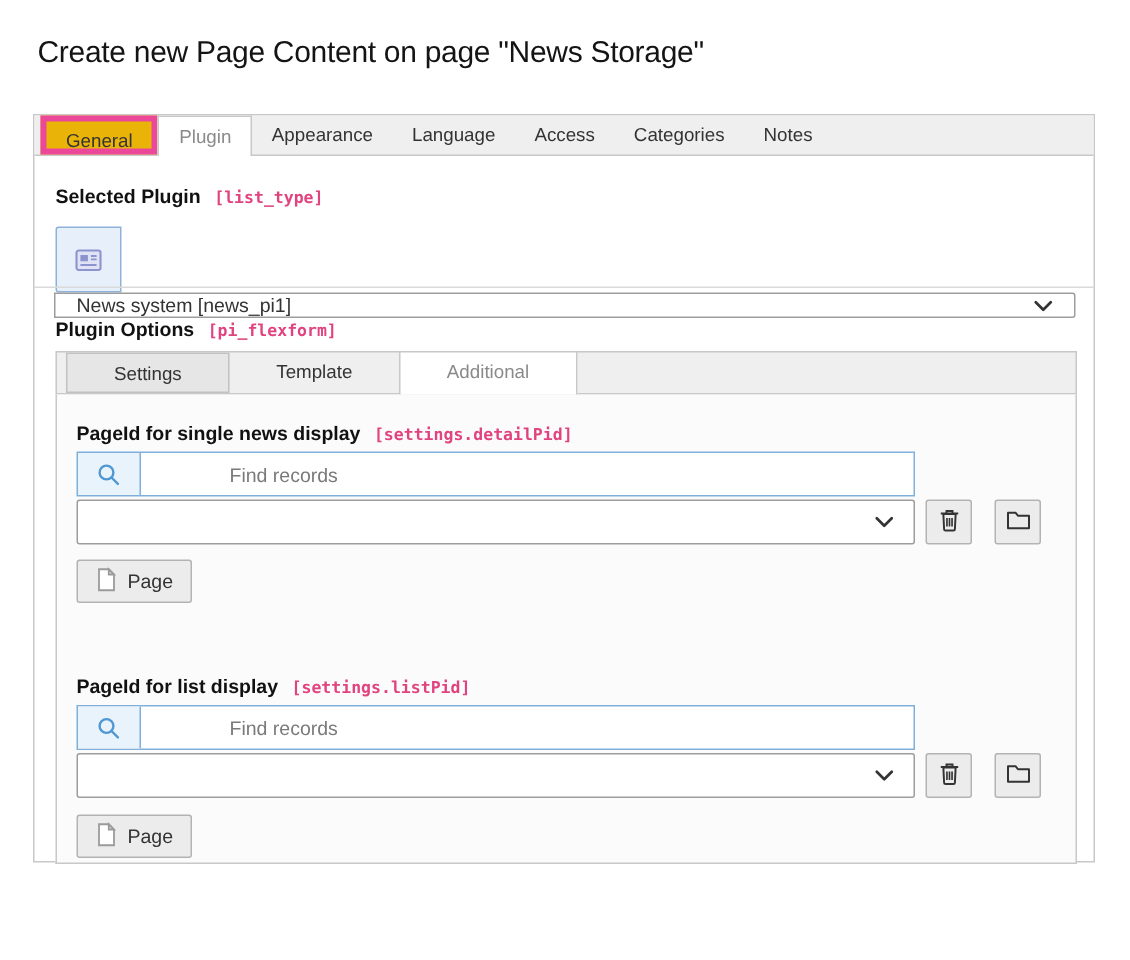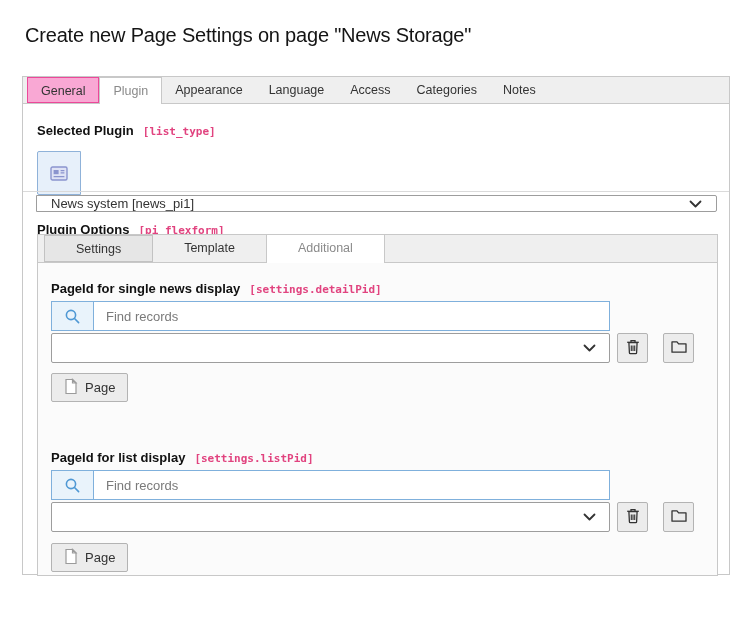--- a/index.html
+++ b/index.html
@@ -24,21 +24,21 @@
   
   .tabbar {
     position:absolute; left:0; top:0; right:0; height:27px;
     background:#efefef; border-bottom:1px solid #c8c8c8;
     display:flex; align-items:flex-start; padding-left:4px;
   }
   .tab {
     height:26px; line-height:26px; padding:0 13px;
     font-size:12.5px; color:#333; white-space:nowrap; cursor:pointer;
   }
-  .tab.boxed { background:#f9a8d4; border:1px solid #ec4899; }
+  .tab.boxed { background:#eab308; border:4px solid #ec4899; }
   .tab.active {
     background:#fff; border:1px solid #c8c8c8; border-bottom:0;
     height:27px; color:#8a8a8a; position:relative; z-index:2;
   }
 
   .sec-label {
     position:absolute; left:14px; font-size:13px; font-weight:700; color:#111;
     white-space:nowrap;
   }
   .code {
@@ -78,21 +78,21 @@
   .flexcontent {
     position:absolute; left:14px; top:186px; width:681px; height:313px;
     background:#fbfbfb; border-left:1px solid #c8c8c8; border-right:1px solid #c8c8c8;
     border-bottom:1px solid #c8c8c8;
   }
 
   .f-label { position:absolute; left:13px; font-size:13px; font-weight:700; color:#111; white-space:nowrap; }
 
   .searchbox {
     position:absolute; left:13px; width:559px; height:30px;
-    border:1px solid #7fb0dc; background:#fff; display:flex;
+    border:1px solid #7fb0dc; background:#fff; display:flex;gap:47px;
   }
   .search-iconbox {
     flex:0 0 42px; background:#e9f3fb; border-right:1px solid #7fb0dc;
     display:flex; align-items:center; justify-content:center;
   }
   .searchbox input {
     flex:1; border:0; outline:0; background:transparent;
     padding:0 12px; font-size:13px; color:#333; font-family:"Liberation Sans", sans-serif;
   }
   .searchbox input::placeholder { color:#7a7a7a; opacity:1; }
@@ -112,21 +112,21 @@
     border:1px solid #b3b3b3; border-radius:2px; background:#ececec;
     display:inline-flex; align-items:center; gap:7px;
     font-size:13px; color:#333; cursor:pointer; font-family:"Liberation Sans", sans-serif;
   }
 </style>
 </head>
 <body>
 
 <div class="stage">
 
-  <h1 class="page-title">Create new Page Settings on page "News Storage"</h1>
+  <h1 class="page-title">Create new Page Content on page "News Storage"</h1>
 
   <div class="panel">
 
     <div class="tabbar">
       <div class="tab boxed">General</div>
       <div class="tab active">Plugin</div>
       <div class="tab">Appearance</div>
       <div class="tab">Language</div>
       <div class="tab">Access</div>
       <div class="tab">Categories</div>
@@ -150,21 +150,21 @@
         <span class="chev">
           <svg width="13" height="8" viewBox="0 0 13 8">
               <path d="M1.5 1.5l5 5 5-5" fill="none" stroke="#333" stroke-width="1.8" stroke-linecap="round" stroke-linejoin="round"></path>
             </svg>
         </span>
       </div>
     </div>
 
     <div class="divider"></div>
 
-    <div class="sec-label" style="top:145px;">
+    <div class="sec-label" style="top:135px;">
       <span>Plugin Options</span><span class="code">[pi_flexform]</span>
     </div>
 
     <div class="subtabbar">
       <div class="subtab boxed">Settings</div>
       <div class="subtab">Template</div>
       <div class="subtab active">Additional</div>
     </div>
 
     <div class="flexcontent">

